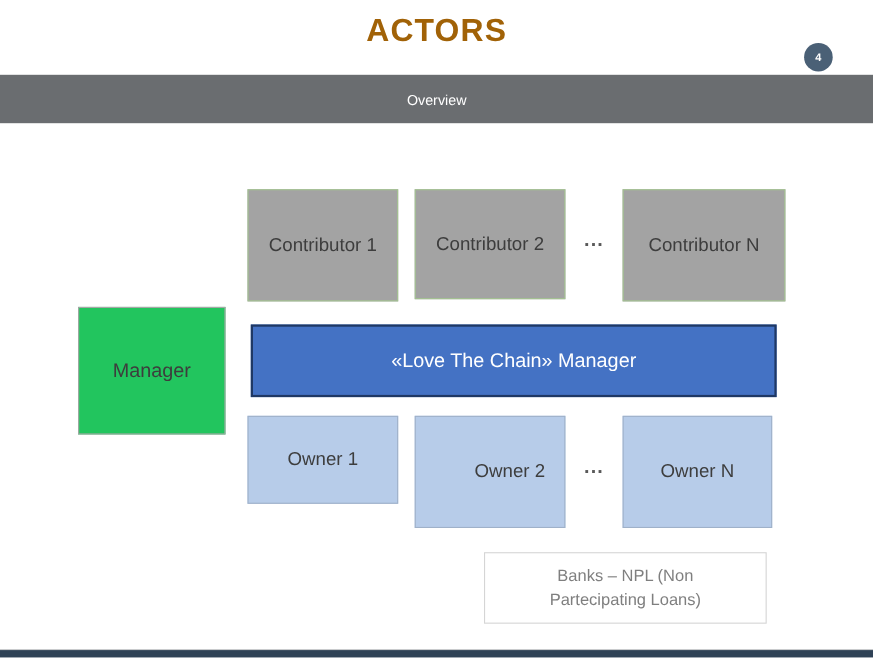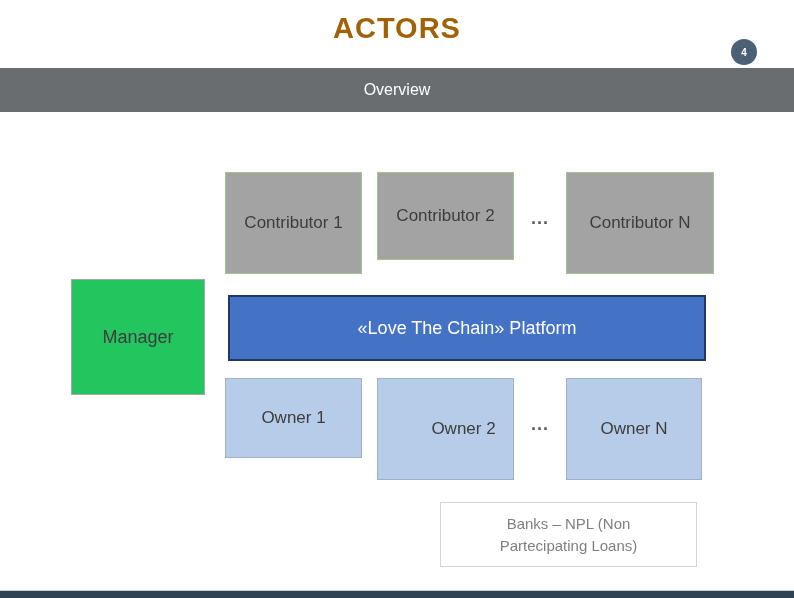--- a/index.html
+++ b/index.html
@@ -21,32 +21,32 @@
     width:26px; height:26px; border-radius:50%;
     background:#4A6076; color:#ffffff;
     font-size:10px; font-weight:bold;
     display:flex; align-items:center; justify-content:center;
   }
   .banner {
     position:absolute; left:0; top:68px;
     width:794px; height:44px;
     background:#6A6D70; color:#ffffff;
     display:flex; align-items:center; justify-content:center;
-    font-size:16px;
+    font-size:13px;
   }
   .box {
     position:absolute; box-sizing:border-box;
     display:flex; align-items:center; justify-content:center;
     text-align:center;
     font-size:17px; color:#3d3d3d;
   }
   .green  { background:#a3a3a3; border:1px solid #A3C291; }
   .bluelt { background:#B7CCE9; border:1px solid #9FB1C9; }
   .c1 { left:225px; top:172px; width:137px; height:102px; }
-  .c2 { left:377px; top:172px; width:137px; height:88px; }
+  .c2 { left:377px; top:172px; width:137px; height:100px; }
   .cn { left:566px; top:172px; width:148px; height:102px; }
   .o1 { left:225px; top:378px; width:137px; height:80px; }
   .o2 { left:377px; top:378px; width:137px; height:102px;padding-left:36px; }
   .on { left:566px; top:378px; width:136px; height:102px; }
   .dots {
     position:absolute; width:30px; text-align:center;
     color:#595959; font-size:18px; font-weight:bold; letter-spacing:1px;
   }
   .dots-top { left:525px; top:208px; }
   .dots-bottom { left:525px; top:414px; }
@@ -95,21 +95,21 @@
   <div class="dots dots-top">...</div>
   <div class="box green cn">
     <span>Contributor N</span>
   </div>
 
   <div class="box manager">
     <span>Manager</span>
   </div>
 
   <div class="box platform">
-    <span>«Love The Chain» Platform</span>
+    <span>«Love The Chain» Manager</span>
   </div>
 
   <div class="box bluelt o1">
     <span>Owner 1</span>
   </div>
   <div class="box bluelt o2">
     <span>Owner 2</span>
   </div>
   <div class="dots dots-bottom">...</div>
   <div class="box bluelt on">

